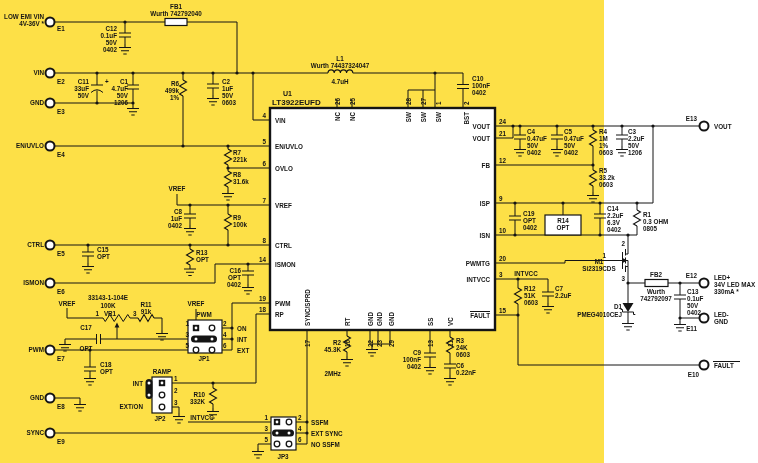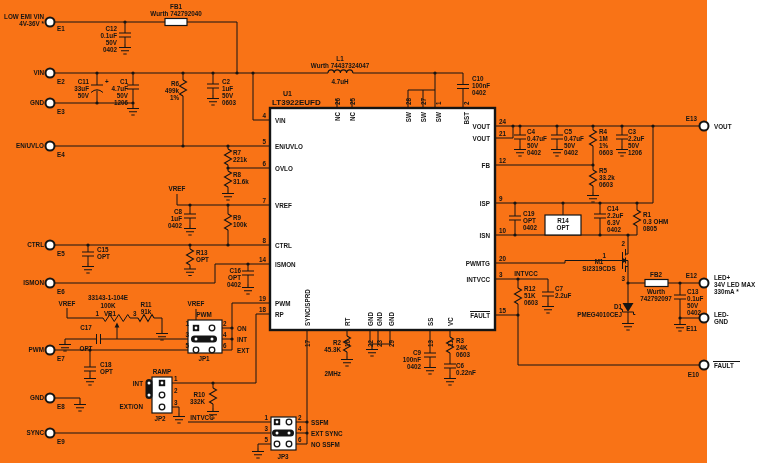--- a/index.html
+++ b/index.html
@@ -1,16 +1,16 @@
 <!DOCTYPE html>
 <html><head>
 <meta charset="utf-8">
 <style>
   html,body{margin:0;padding:0;background:#fff;}
-  .page{width:707px;height:463px;background:#f97316;position:relative;font-family:"Liberation Sans",sans-serif;}
+  .page{width:604px;height:463px;background:#fde047;position:relative;font-family:"Liberation Sans",sans-serif;}
   svg{display:block;}
   svg text{fill:#141414;font-family:"Liberation Sans",sans-serif;font-size:6.3px;font-weight:700;}
   .wire{stroke:#141414;stroke-width:1;fill:none;}
   .thick{stroke:#141414;stroke-width:2.4;fill:#fff;}
   .box{stroke:#141414;stroke-width:1.2;fill:#fff;}
   .dot{fill:#141414;stroke:none;}
   .blk{fill:#141414;stroke:none;}
   .pin{stroke:#141414;stroke-width:1.3;fill:#fff;}
   .term{stroke:#141414;stroke-width:2;fill:#fff;}
   use{stroke:#141414;stroke-width:1.1;fill:none;}

